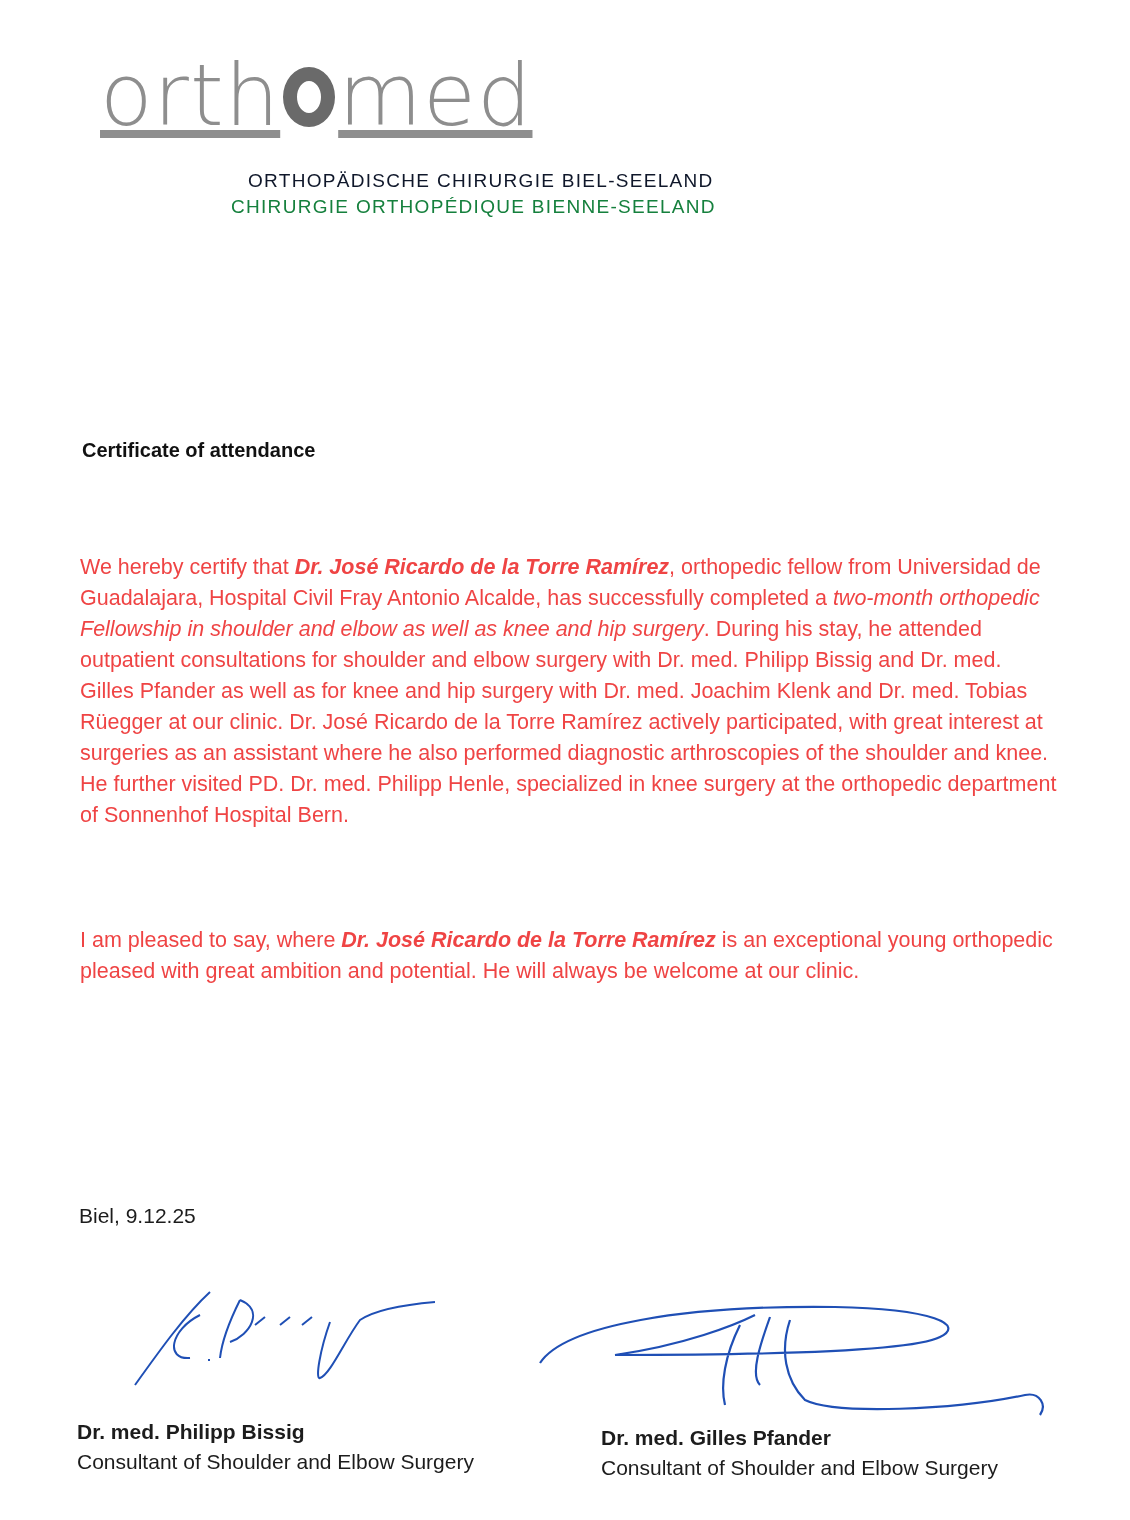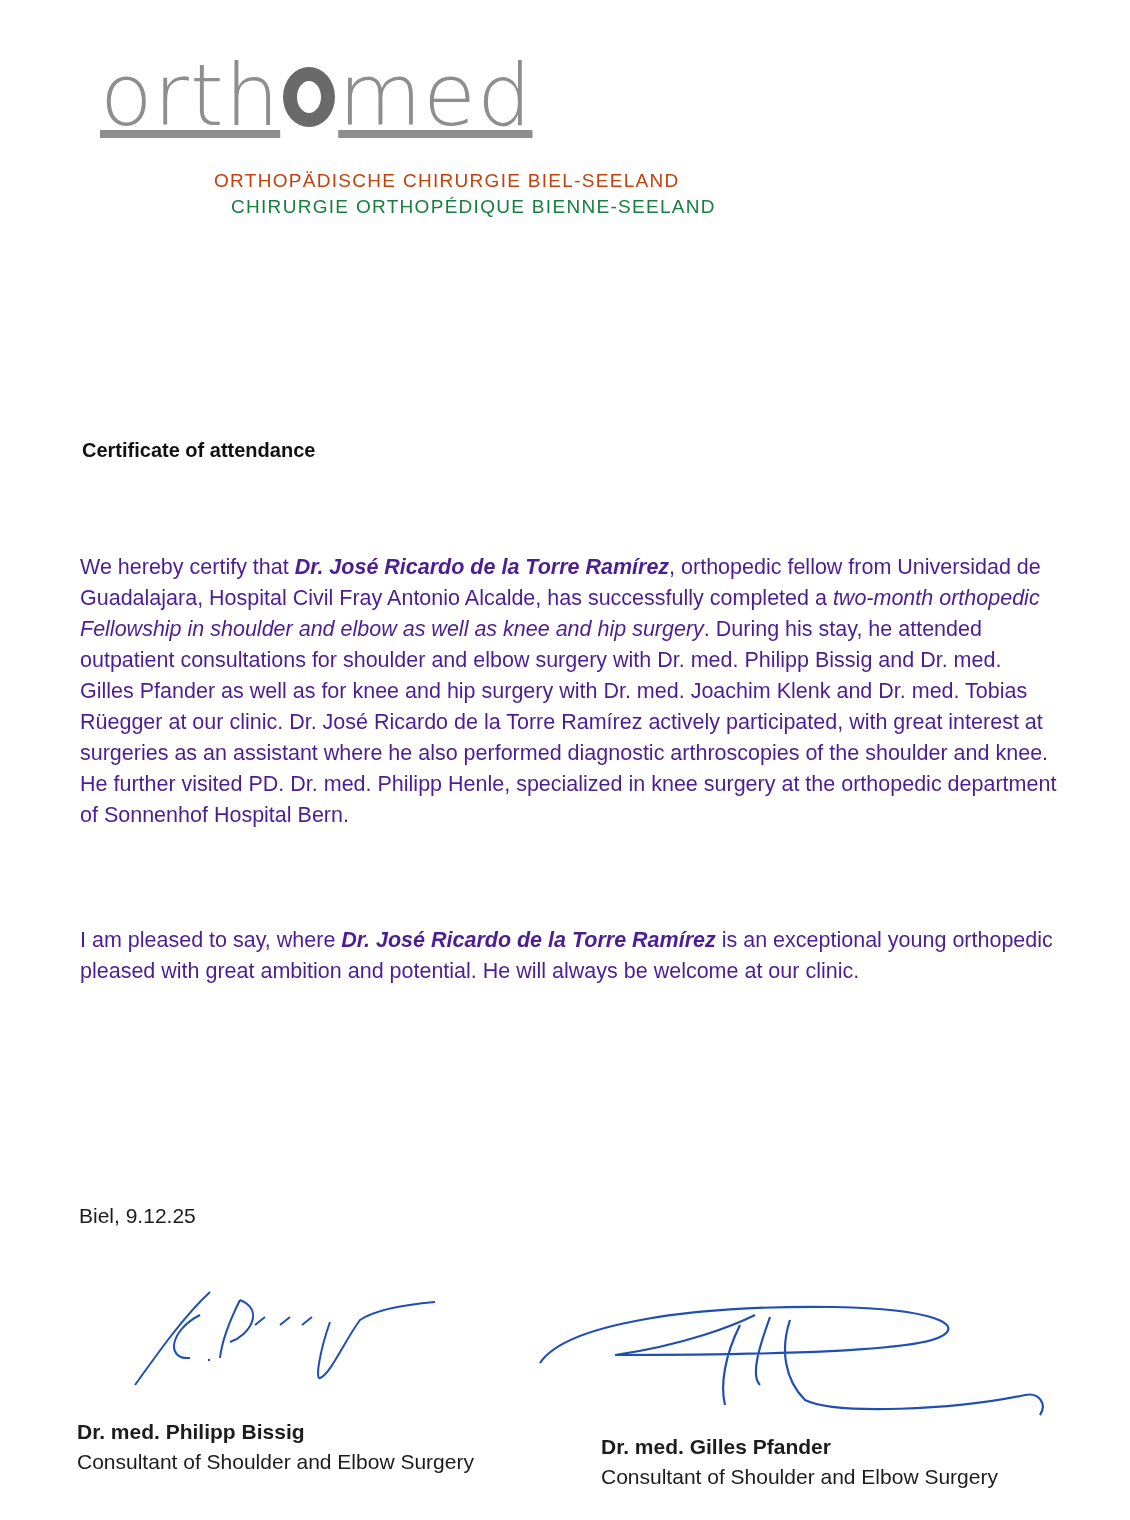--- a/index.html
+++ b/index.html
@@ -1,35 +1,35 @@
 <!DOCTYPE html>
 <html><head>
 <meta charset="utf-8">
 <style>
   html, body { margin:0; padding:0; background:#ffffff; }
   body { width:1130px; height:1520px; position:relative; overflow:hidden; font-family:"Liberation Sans", sans-serif; color:#1c1c1c; }
   .logo { position:absolute; left:100px; top:52px; font-family:"DejaVu Sans", sans-serif; font-size:86px; font-weight:300; color:#8e8e8e; letter-spacing:2px; line-height:1; }
   .logo .o-mark { display:inline-block; width:52px; height:60px; border-radius:50%; border:14px solid #6a6a6a; box-sizing:border-box; vertical-align:-2px; margin:0 3px; }
   .logo-text { letter-spacing:1px;text-decoration:underline; }
-  .sub1 { position:absolute; left:214px; top:170px; font-size:19px; color:#c2410c; letter-spacing:1.3px; }
+  .sub1 { position:absolute; left:248px; top:170px; font-size:19px; color:#0f172a; letter-spacing:1.3px; }
   .sub2 { position:absolute; left:231px; top:196px; font-size:19px; color:#15803d; letter-spacing:1.3px; }
   .title { position:absolute; left:82px; top:439px; font-size:20px; font-weight:bold; color:#111; }
-  .para { position:absolute; left:80px; width:980px; font-size:21.5px; line-height:31px; color:#4c1d95; }
+  .para { position:absolute; left:80px; width:980px; font-size:21.5px; line-height:31px; color:#ef4444; }
   .p1 { top:552px; }
   .p2 { top:925px; }
   .bi { font-weight:bold; font-style:italic; }
   .it { font-style:italic; }
   .date { position:absolute; left:79px; top:1204px; font-size:21px; }
   .sig { position:absolute; }
   .sig1 { left:130px; top:1280px; }
   .sig2 { left:535px; top:1295px; }
   .signer { position:absolute; font-size:21px; }
   .signer .nm { font-weight:bold; display:block; margin-bottom:6px; }
   .s1 { left:77px; top:1420px; }
-  .s2 { left:601px; top:1426px;margin-top:9px; }
+  .s2 { left:601px; top:1426px; }
 </style>
 </head>
 <body>
 
 <div class="logo">
   <span class="logo-text">orth</span><span class="o-mark"></span><span class="logo-text">med</span>
 </div>
 <div class="sub1">ORTHOPÄDISCHE CHIRURGIE BIEL-SEELAND</div>
 <div class="sub2">CHIRURGIE ORTHOPÉDIQUE BIENNE-SEELAND</div>
 

